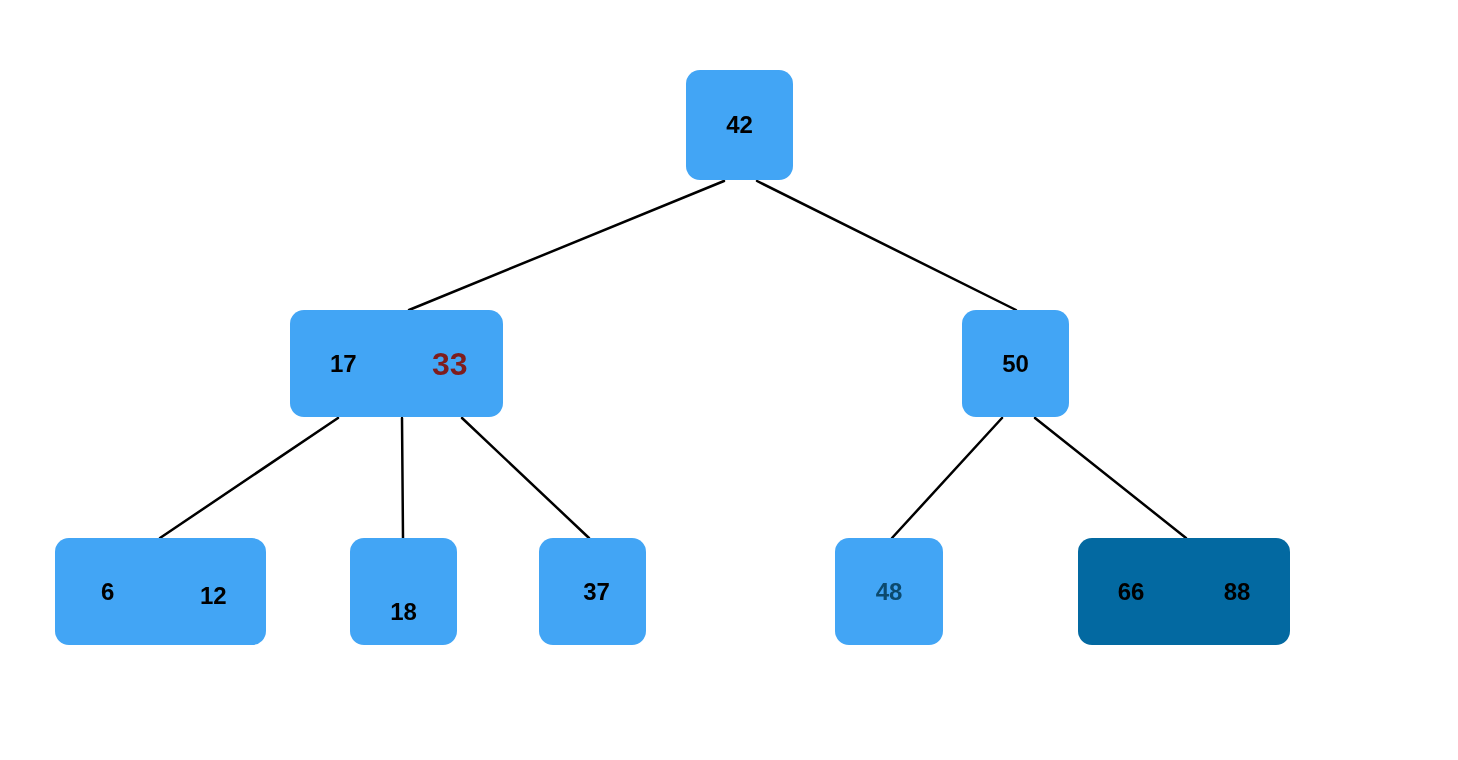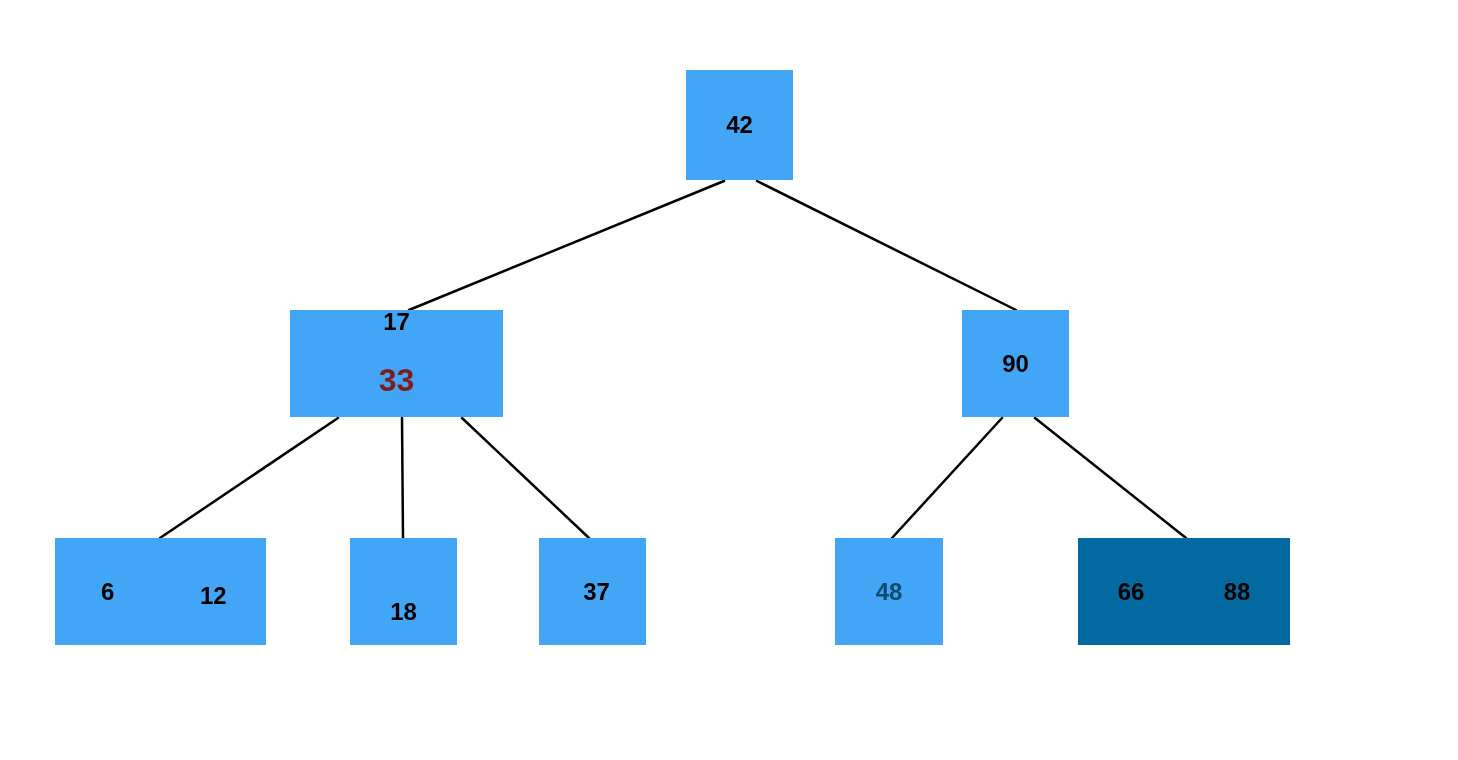--- a/index.html
+++ b/index.html
@@ -27,20 +27,21 @@
     pointer-events: none;
   }
   .tree-node {
     position: absolute;
     display: flex;
     align-items: center;
     justify-content: space-around;
     box-sizing: border-box;
     background: #42a5f5;
     z-index: 2;
+    border-radius: 14px;
   }
   .node-key {
     font-family: "Liberation Sans", sans-serif;
     font-size: 24px;
     font-weight: bold;
     color: #000000;
     line-height: 1;
     text-align: center;
     flex: 1 1 0;
     user-select: none;
@@ -58,26 +59,26 @@
       <line x1="402" y1="418" x2="403" y2="538" stroke="#000000" stroke-width="2.5" stroke-linecap="round"></line>
       <line x1="462" y1="418" x2="589" y2="538" stroke="#000000" stroke-width="2.5" stroke-linecap="round"></line>
       <line x1="1002" y1="418" x2="892" y2="538" stroke="#000000" stroke-width="2.5" stroke-linecap="round"></line>
       <line x1="1035" y1="418" x2="1186" y2="538" stroke="#000000" stroke-width="2.5" stroke-linecap="round"></line>
     </svg>
 
   <div id="node-layer">
       <div class="tree-node" style="left: 686px; top: 70px; width: 107px; height: 110px; background: rgb(66, 165, 245);">
         <span class="node-key" style="color: rgb(0, 0, 0); font-size: 24px;">42</span>
       </div>
-      <div class="tree-node" style="left: 290px; top: 310px; width: 213px; height: 107px; background: rgb(66, 165, 245); flex-direction: column;">
+      <div class="tree-node" style="left: 290px; top: 310px; width: 213px; height: 107px; background: rgb(66, 165, 245);">
         <span class="node-key" style="color: rgb(0, 0, 0); font-size: 24px;">17</span>
         <span class="node-key" style="color: #7f1d1d; font-size: 32px;">33</span>
       </div>
       <div class="tree-node" style="left: 962px; top: 310px; width: 107px; height: 107px; background: rgb(66, 165, 245);">
-        <span class="node-key" style="color: rgb(0, 0, 0); font-size: 24px;">90</span>
+        <span class="node-key" style="color: rgb(0, 0, 0); font-size: 24px;">50</span>
       </div>
       <div class="tree-node" style="left: 55px; top: 538px; width: 211px; height: 107px; background: rgb(66, 165, 245);">
         <span class="node-key" style="color: rgb(0, 0, 0); font-size: 24px;">6</span>
         <span class="node-key" style="color: rgb(0, 0, 0); font-size: 24px; margin-top: 9px;">12</span>
       </div>
       <div class="tree-node" style="left: 350px; top: 538px; width: 107px; height: 107px; background: rgb(66, 165, 245);">
         <span class="node-key" style="color: rgb(0, 0, 0); font-size: 24px; margin-top: 40px;">18</span>
       </div>
       <div class="tree-node" style="left: 539px; top: 538px; width: 107px; height: 107px; background: rgb(66, 165, 245); padding-left: 8px;">
         <span class="node-key" style="color: rgb(0, 0, 0); font-size: 24px;">37</span>

